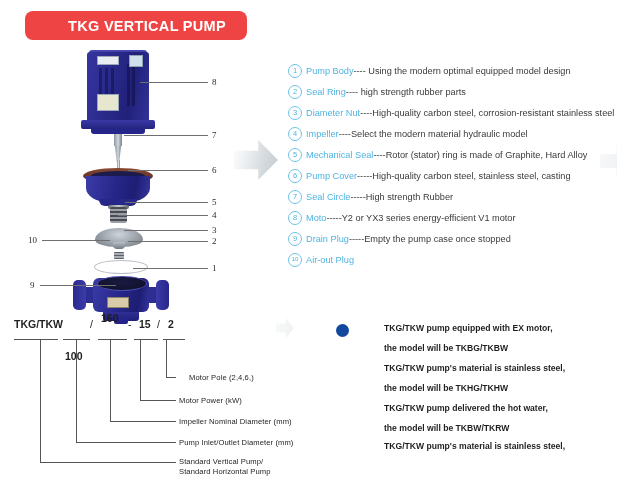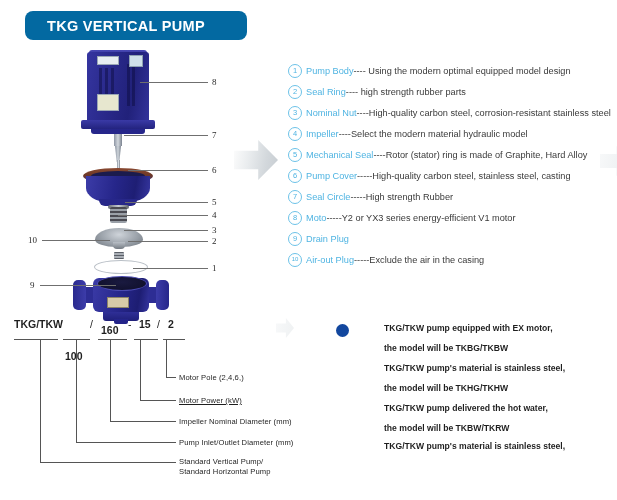--- a/index.html
+++ b/index.html
@@ -9,23 +9,23 @@
     font-family:"Liberation Sans", sans-serif;
     position:relative;
     overflow:hidden;
     color:#333;
   }
   .page{position:absolute;left:0;top:0;width:617px;height:500px;}
 
   
   .banner{
     position:absolute;left:25px;top:11px;width:222px;height:29px;
-    background:#0369a1;
+    background:#ef4444;
     border-radius:8px;
-    display:flex;align-items:center;
+    display:flex;align-items:center;justify-content:center;
   }
   .banner-text{
     color:#ffffff;font-size:14.5px;font-weight:bold;letter-spacing:.3px;
     margin-left:22px;
   }
 
   
   .pump-art{position:absolute;left:55px;top:50px;width:150px;height:245px;}
 
   .motor-body{
@@ -312,21 +312,21 @@
       <span class="legend-part">Pump Body</span>
       <span class="legend-desc"> ---- Using the modern optimal equipped model design</span>
     </div>
     <div class="legend-row">
       <span class="legend-num">2</span>
       <span class="legend-part">Seal Ring</span>
       <span class="legend-desc"> ---- high strength rubber parts</span>
     </div>
     <div class="legend-row">
       <span class="legend-num">3</span>
-      <span class="legend-part">Nominal Nut</span>
+      <span class="legend-part">Diameter Nut</span>
       <span class="legend-desc"> ----High-quality carbon steel, corrosion-resistant stainless steel</span>
     </div>
     <div class="legend-row">
       <span class="legend-num">4</span>
       <span class="legend-part">Impeller</span>
       <span class="legend-desc"> ----Select the modern material hydraulic model</span>
     </div>
     <div class="legend-row">
       <span class="legend-num">5</span>
       <span class="legend-part">Mechanical Seal</span>
@@ -343,33 +343,33 @@
       <span class="legend-desc"> -----High strength Rubber</span>
     </div>
     <div class="legend-row">
       <span class="legend-num">8</span>
       <span class="legend-part">Moto</span>
       <span class="legend-desc"> -----Y2 or YX3 series energy-efficient V1 motor</span>
     </div>
     <div class="legend-row">
       <span class="legend-num">9</span>
       <span class="legend-part">Drain Plug</span>
+      <span class="legend-desc"> -----Empty the pump case once stopped</span>
     </div>
     <div class="legend-row">
       <span class="legend-num" style="font-size:6px;">10</span>
       <span class="legend-part">Air-out Plug</span>
-      <span class="legend-desc"> -----Exclude the air in the casing</span>
     </div>
   </div>
 
   <div class="model">
     <div class="code-token" style="left:14px;top:6px;">TKG/TKW</div>
     <div class="code-token" style="left:65px;top:6px;margin-top:32px;">100</div>
     <div class="code-sep" style="left:90px;top:6px;">/</div>
-    <div class="code-token" style="left:101px;top:12px;">160</div>
+    <div class="code-token" style="left:101px;top:0;">160</div>
     <div class="code-sep" style="left:128px;top:6px;">-</div>
     <div class="code-token" style="left:139px;top:6px;">15</div>
     <div class="code-sep" style="left:157px;top:6px;">/</div>
     <div class="code-token" style="left:168px;top:6px;">2</div>
 
     <div class="uline" style="left:14px;top:27px;width:44px;"></div>
     <div class="uline" style="left:63px;top:27px;width:27px;"></div>
     <div class="uline" style="left:98px;top:27px;width:29px;"></div>
     <div class="uline" style="left:134px;top:27px;width:24px;"></div>
     <div class="uline" style="left:163px;top:27px;width:22px;"></div>
@@ -379,22 +379,22 @@
     <div class="vline" style="left:110px;top:27px;height:82px;"></div>
     <div class="vline" style="left:140px;top:27px;height:61px;"></div>
     <div class="vline" style="left:166px;top:27px;height:38px;"></div>
 
     <div class="hline" style="left:166px;top:65px;width:10px;"></div>
     <div class="hline" style="left:140px;top:88px;width:36px;"></div>
     <div class="hline" style="left:110px;top:109px;width:66px;"></div>
     <div class="hline" style="left:76px;top:130px;width:100px;"></div>
     <div class="hline" style="left:40px;top:150px;width:136px;"></div>
 
-    <div class="code-label" style="left:179px;top:61px;">Motor Pole (2,4,6,)</div>
-    <div class="code-label" style="left:179px;top:84px;text-decoration:underline;">Motor Power  (kW)</div>
+    <div class="code-label" style="left:189px;top:61px;">Motor Pole (2,4,6,)</div>
+    <div class="code-label" style="left:179px;top:84px;">Motor Power  (kW)</div>
     <div class="code-label" style="left:179px;top:105px;">Impeller Nominal Diameter (mm)</div>
     <div class="code-label" style="left:179px;top:126px;">Pump Inlet/Outlet Diameter (mm)</div>
     <div class="code-label" style="left:179px;top:145px;">Standard Vertical  Pump/</div>
     <div class="code-label" style="left:179px;top:155px;">Standard  Horizontal Pump</div>
   </div>
 
   <div class="notes">
     <div class="note-dot"></div>
     <div class="note-line">TKG/TKW pump equipped with EX motor,</div>
     <div class="note-line">the model will be TKBG/TKBW</div>

